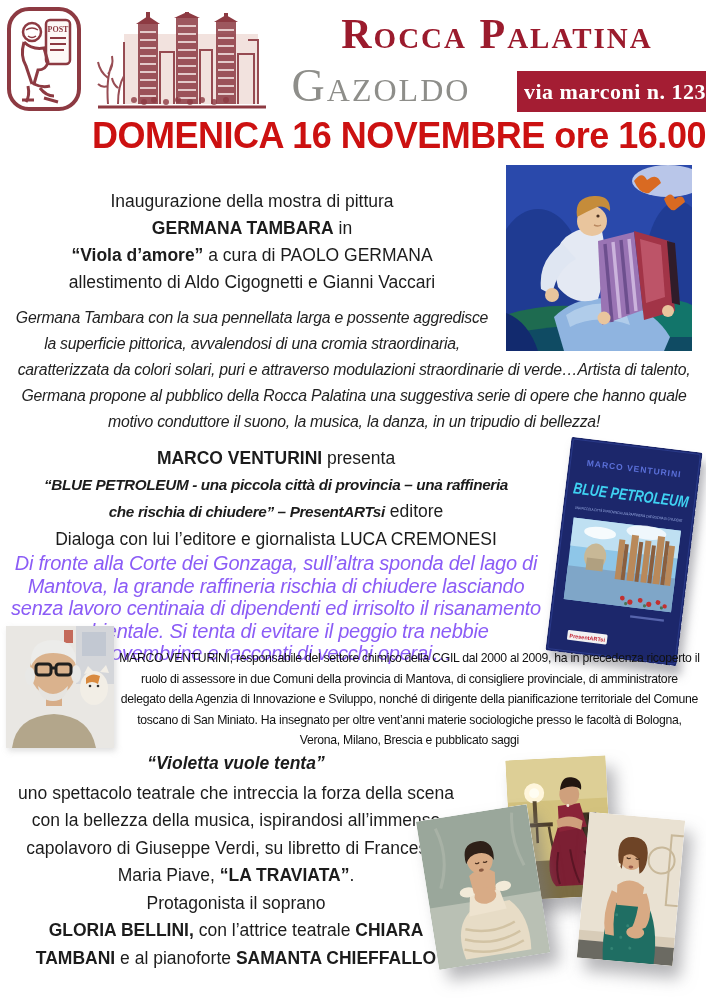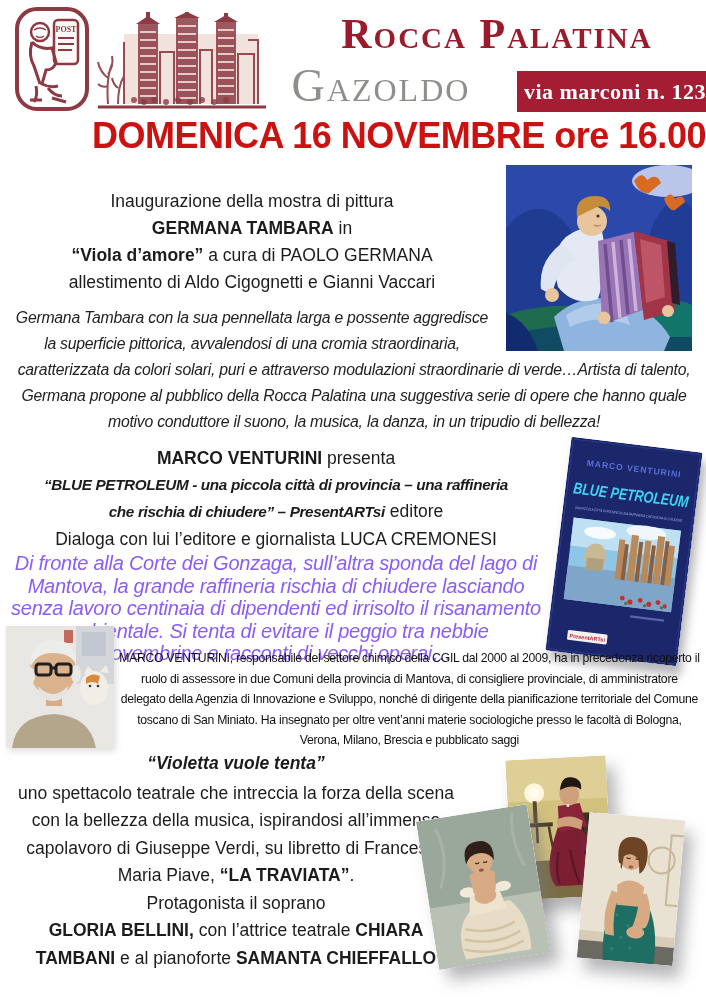--- a/index.html
+++ b/index.html
@@ -8,21 +8,21 @@
     background:#ffffff;
     font-family:"Liberation Sans", sans-serif;
     color:#1c1c1c;
     position:relative;
     overflow:hidden;
   }
   .abs { position:absolute; }
   .b { font-weight:700; }
 
   
-  #stamp { left:14px; top:6px; width:76px; height:106px; }
+  #stamp { left:6px; top:6px; width:76px; height:106px; }
   #building { left:94px; top:12px; width:176px; height:102px; }
   #brand-title {
     left:292px; top:10px; width:410px;
     font-family:"Liberation Serif", serif;
     font-variant:small-caps; font-weight:600;
     font-size:42px; letter-spacing:2px;
     color:#9b1b2d; text-align:center; line-height:48px;
   }
   #brand-town {
     left:256px; top:60px; width:250px;

